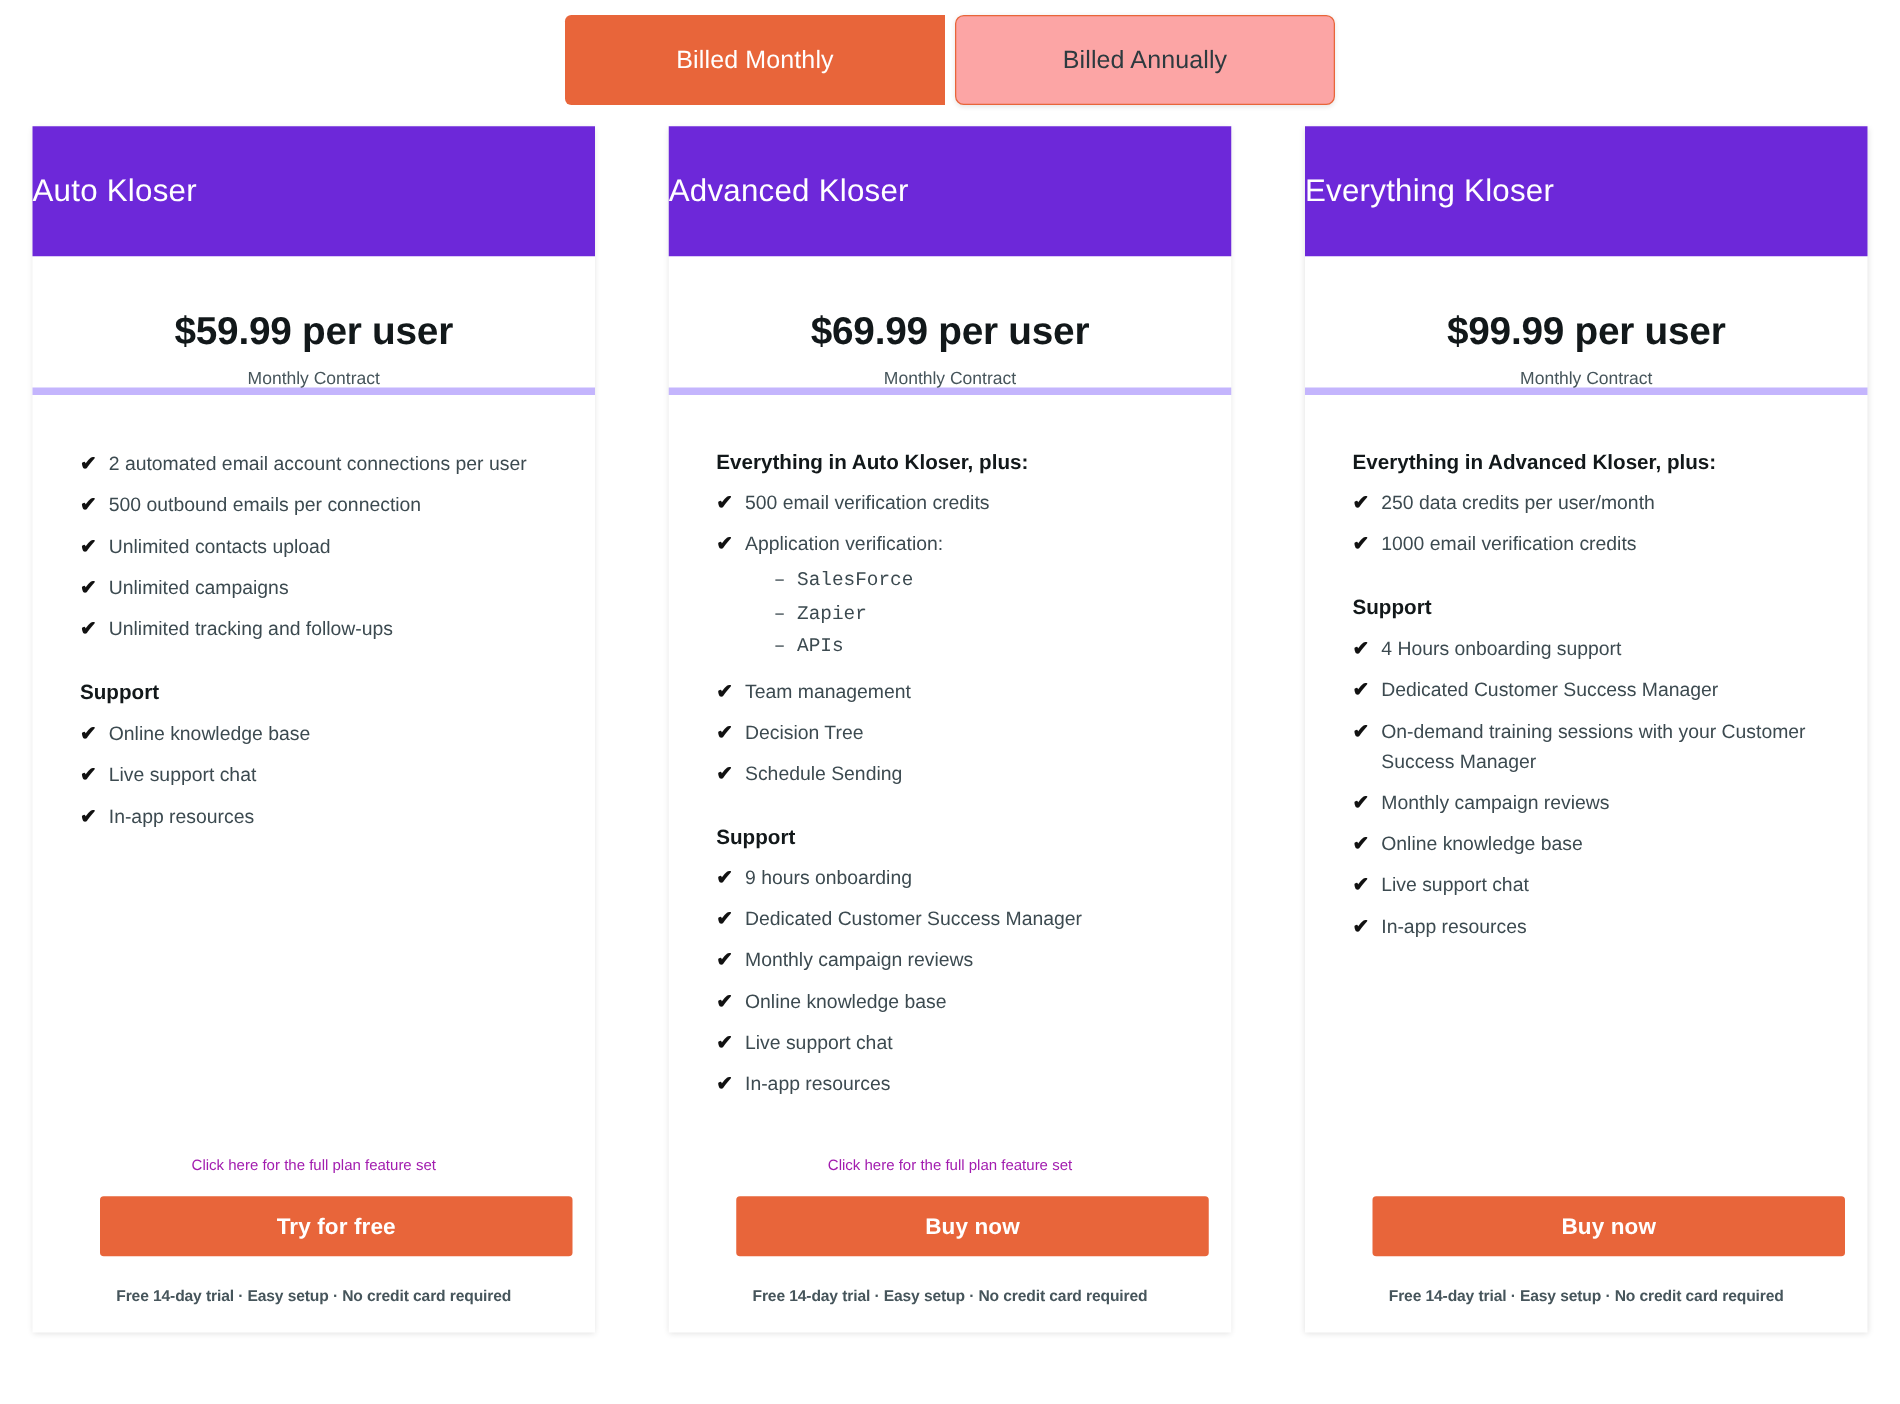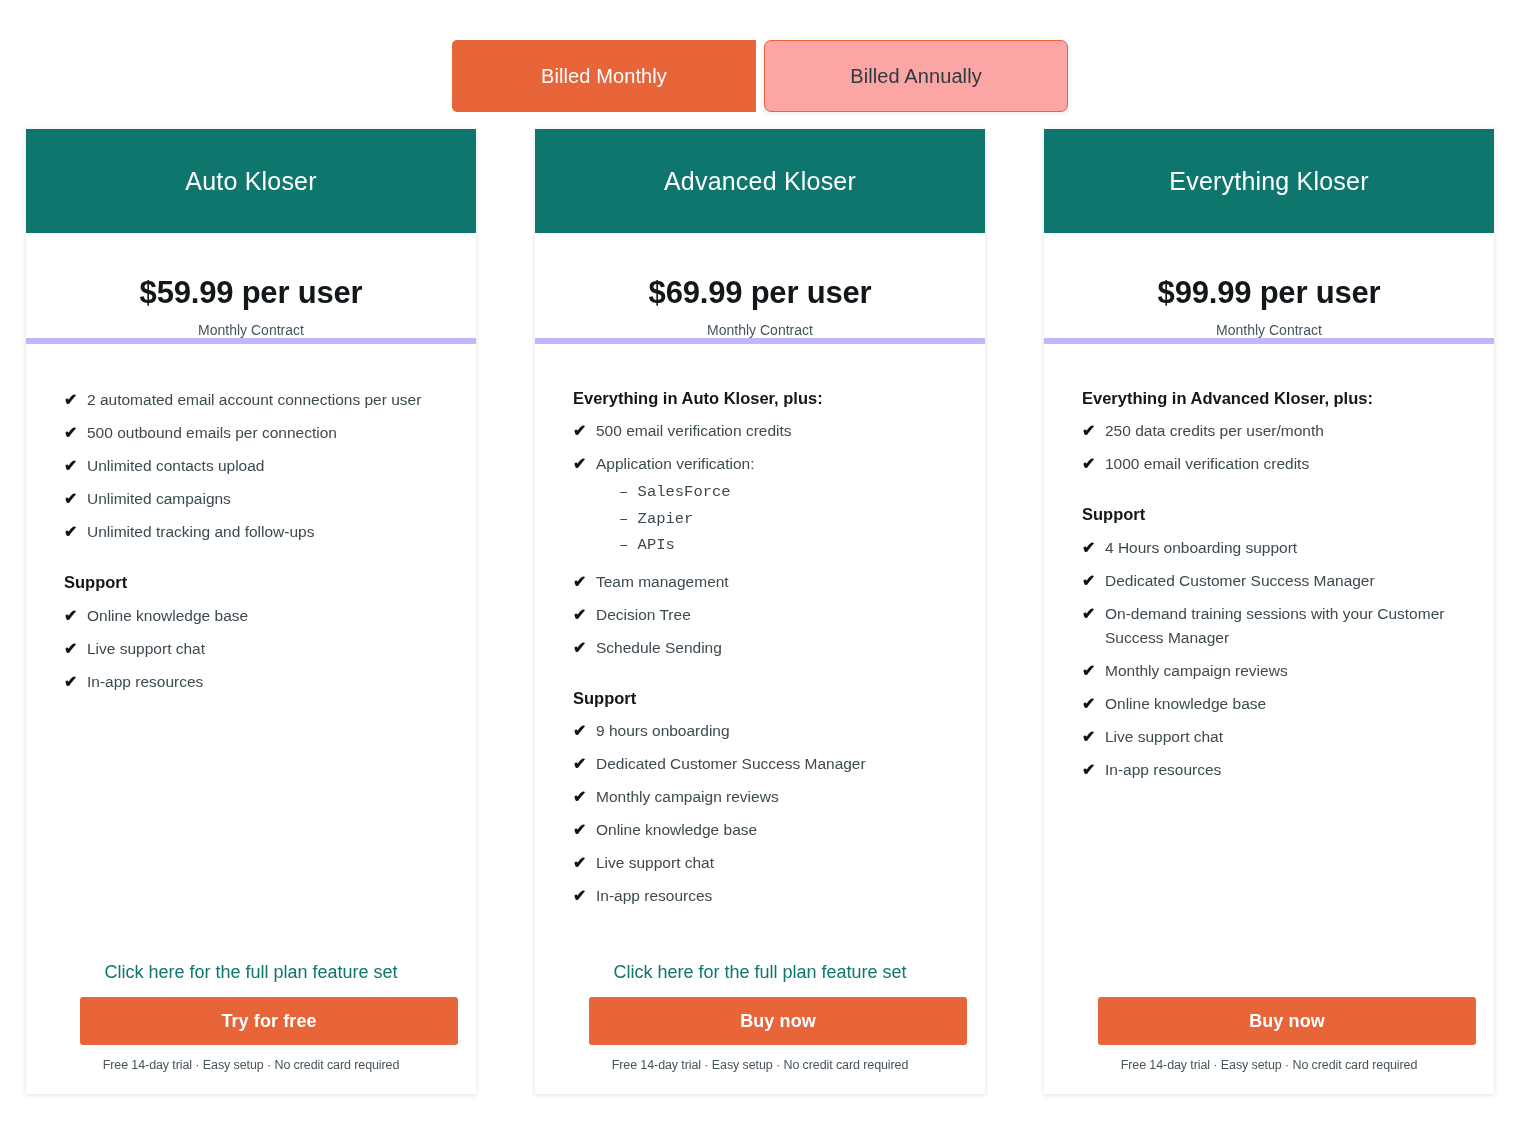--- a/index.html
+++ b/index.html
@@ -13,21 +13,21 @@
     font-family: "Liberation Sans", sans-serif;
     color: #2d3a3f;
     overflow: hidden;
   }
 
   
   .billing-toggle {
     display: flex;
     justify-content: center;
     align-items: flex-start;
-    padding-top: 40px;
+    padding-top: 12px;
   }
   .toggle-btn {
     width: 304px;
     height: 72px;
     display: flex;
     align-items: center;
     justify-content: center;
     font-size: 20px;
     letter-spacing: .1px;
     box-sizing: border-box;
@@ -61,25 +61,25 @@
     width: 450px;
     height: 965px;
     background: #ffffff;
     box-shadow: 0 1px 5px rgba(0,0,0,0.13);
     display: flex;
     flex-direction: column;
     box-sizing: border-box;
     position: relative;
   }
   .card-header {
-    background: #0f766e;
+    background: #6d28d9;
     height: 104px;
     display: flex;
     align-items: center;
-    justify-content: center;
+    justify-content: flex-start;
   }
   .card-header-title {
     color: #ffffff;
     font-size: 25px;
     font-weight: normal;
     letter-spacing: .2px;
   }
   .price-block {
     height: 105px;
     border-bottom: 6px solid #c4b5fd;
@@ -152,22 +152,22 @@
     font-family: Liberation Mono, monospace;
   }
 
   
   .card-footer {
     padding: 0 36px 22px 36px;
   }
   .full-feature-link {
     display: block;
     text-align: center;
-    color: #0f766e;
-    font-size: 18px;
+    color: #a21caf;
+    font-size: 12px;
     text-decoration: none;
     margin-bottom: 14px;
     min-height: 18px;
   }
   .full-feature-link.empty {
     visibility: hidden;
   }
   .cta-button {
     display: block;
     width: 100%;
@@ -179,23 +179,23 @@
     font-size: 18px;
     font-weight: bold;
     cursor: pointer;
     font-family: "Liberation Sans", sans-serif;
     letter-spacing: .1px;
     margin-left: 18px;
   }
   .cta-note {
     text-align: center;
     font-size: 12.5px;
-    font-weight: normal;
+    font-weight: bold;
     color: #46555b;
-    margin-top: 13px;
+    margin-top: 25px;
     letter-spacing: -0.1px;
   }
 </style>
 </head>
 <body>
 
 <div class="billing-toggle">
   <button class="toggle-btn active">Billed Monthly</button>
   <button class="toggle-btn inactive">Billed Annually</button>
 </div>

